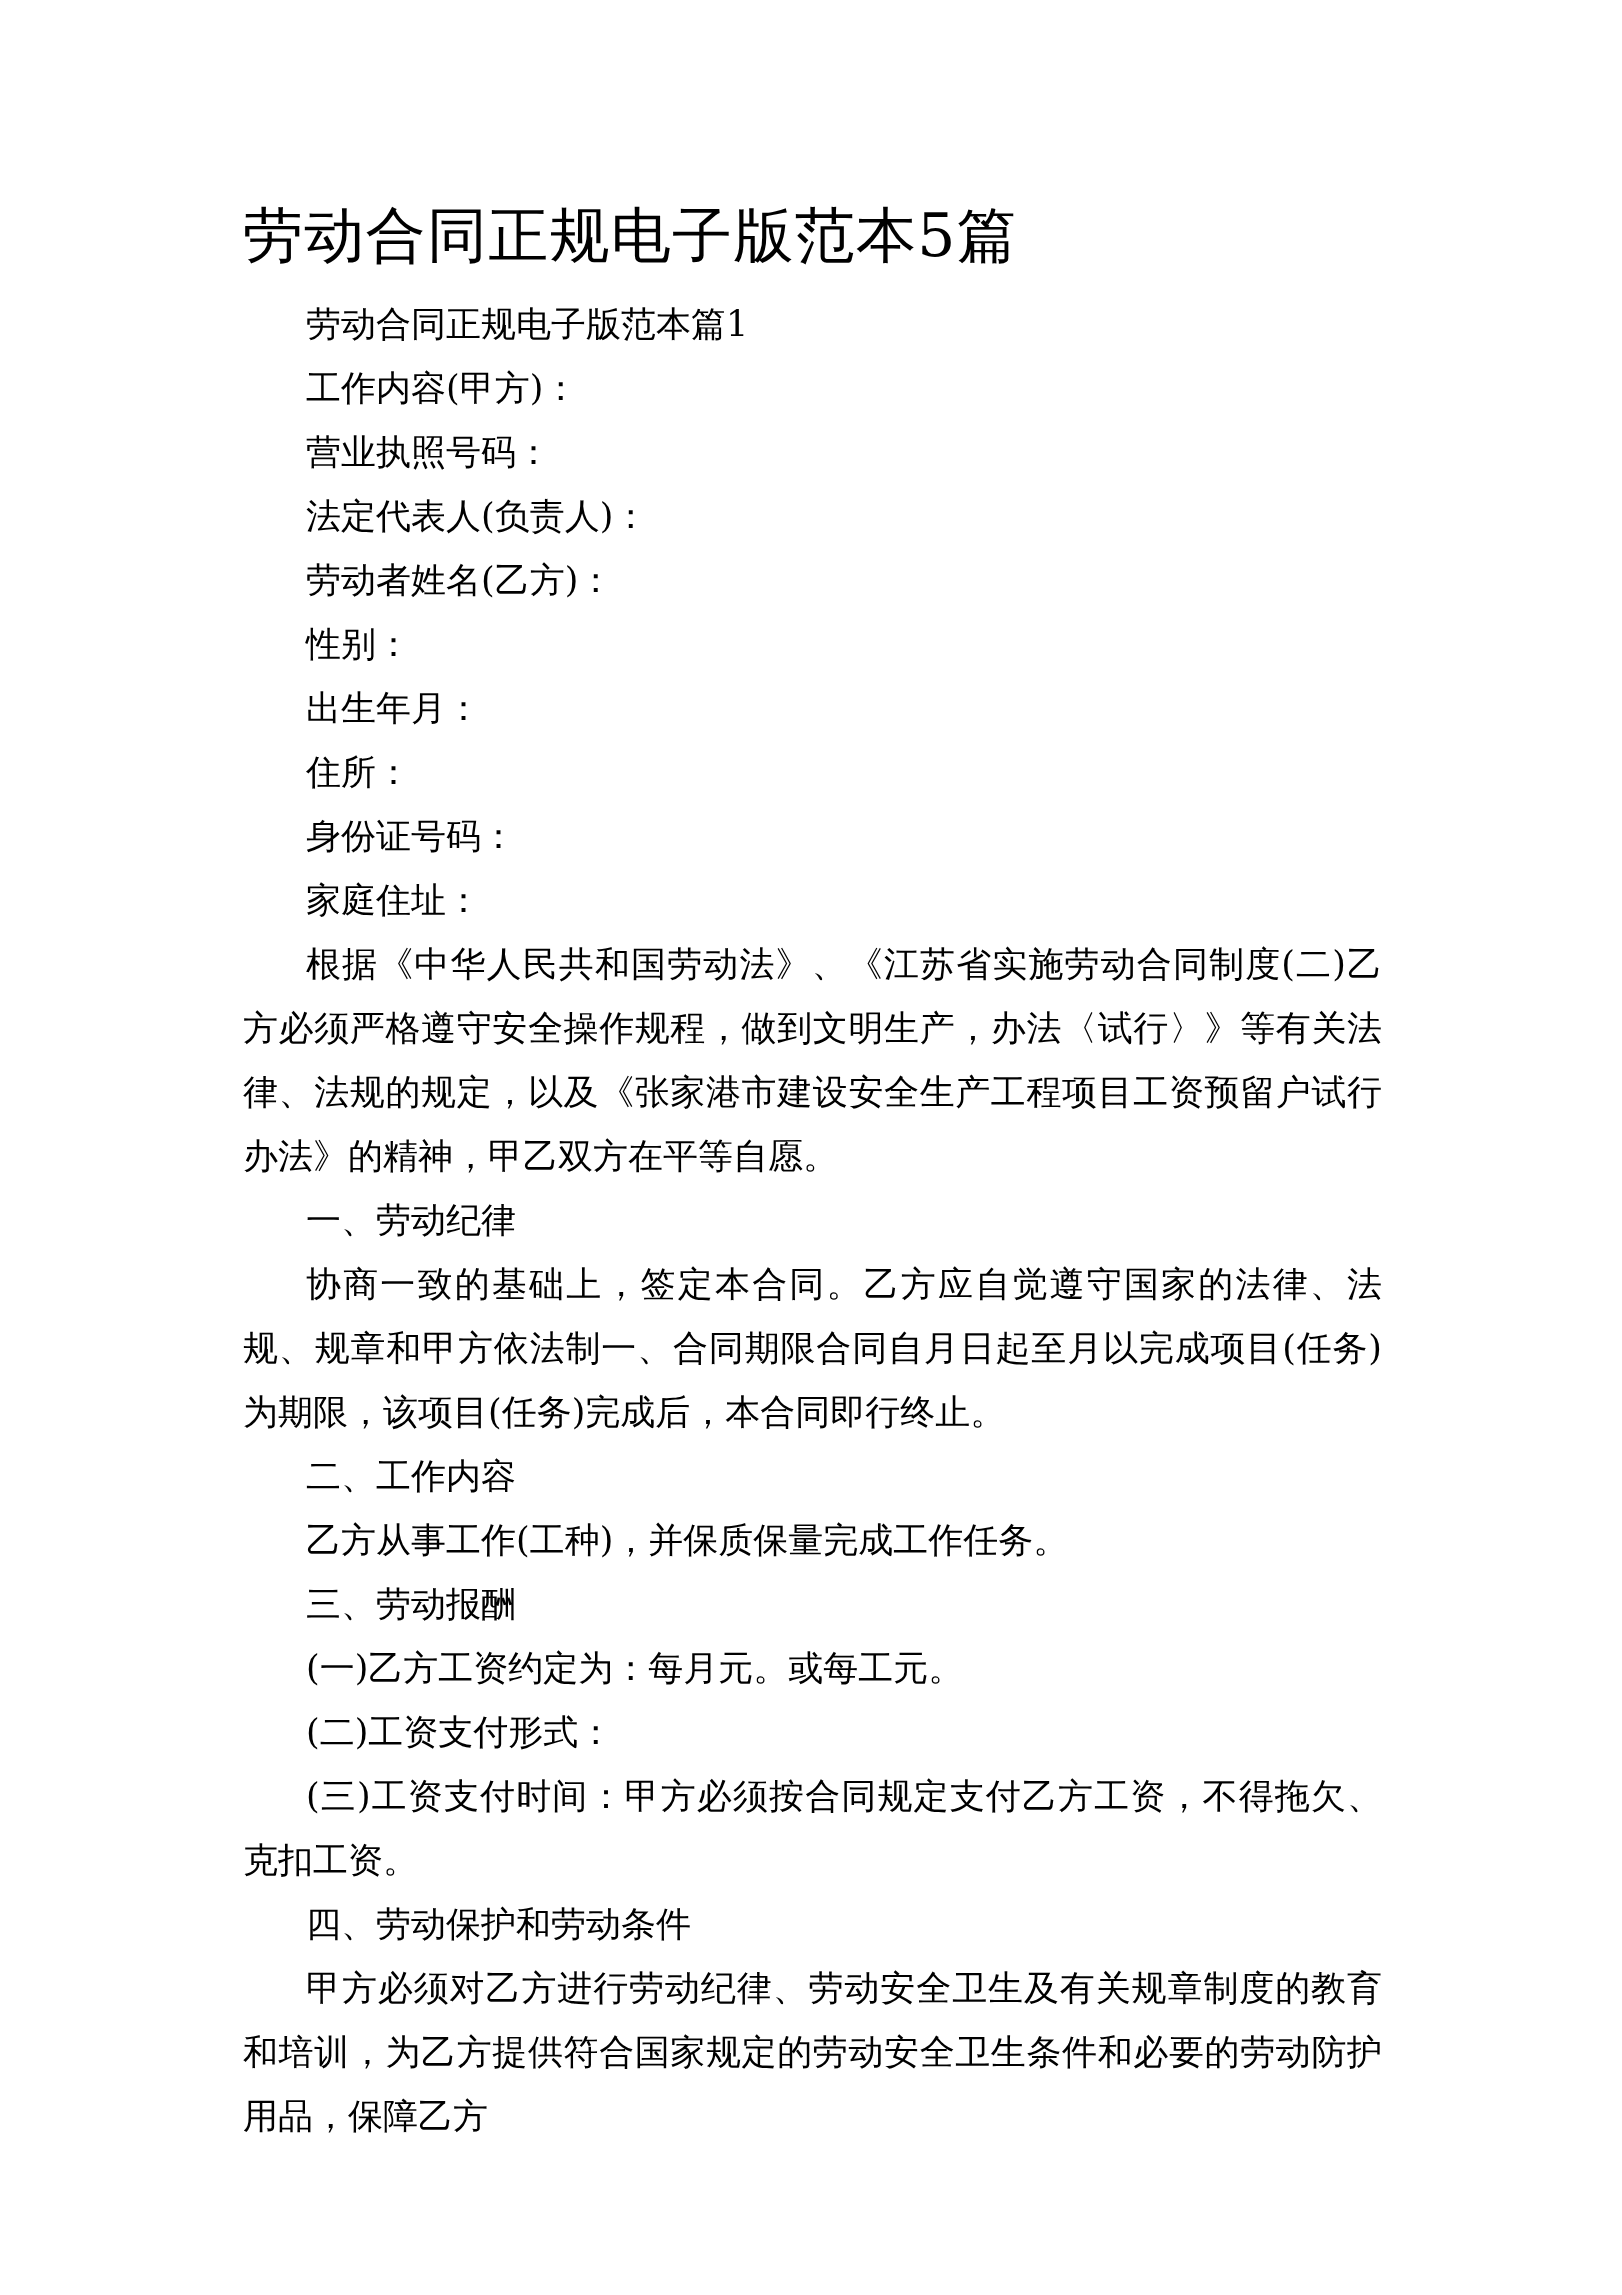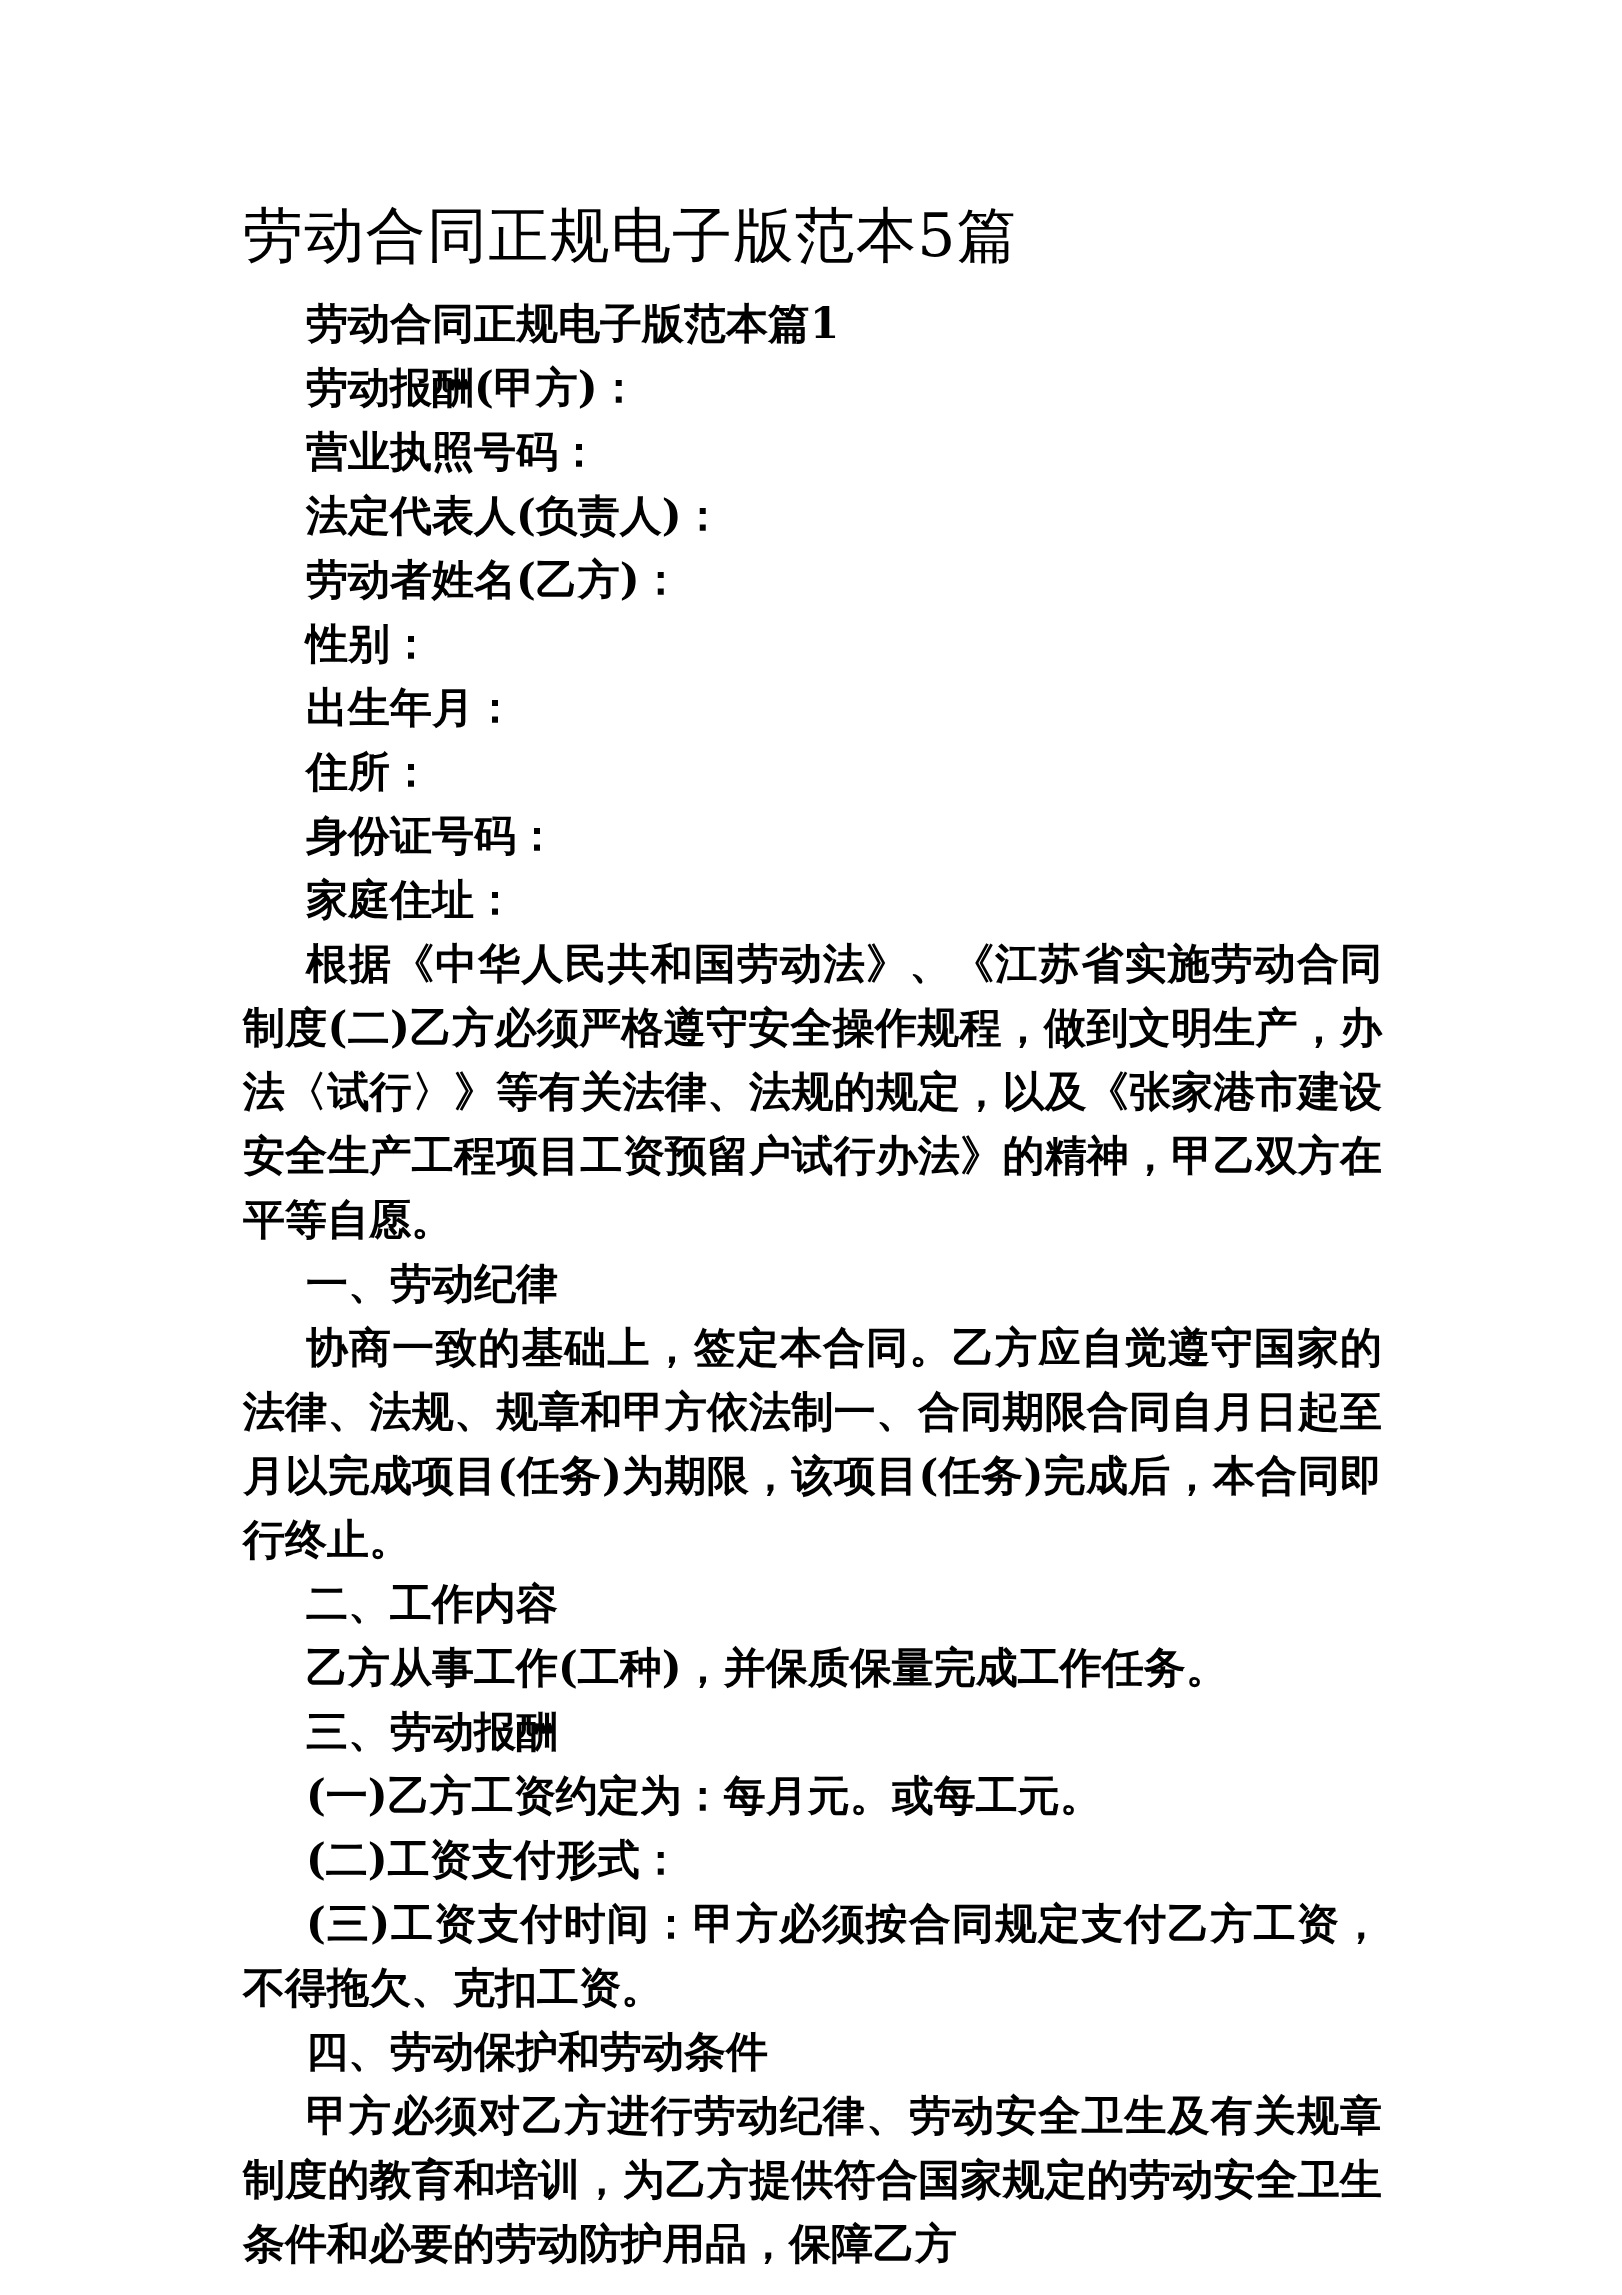--- a/index.html
+++ b/index.html
@@ -6,36 +6,36 @@
   body { width: 1623px; height: 2295px; position: relative; overflow: hidden; color: #000; }
   .page { position: absolute; left: 243px; top: 0; width: 1139px; }
   .title {
     position: absolute; left: 0; top: 196px; width: 1139px; text-align: left;
     font-family: "DejaVu Serif", "Liberation Serif", serif;
     font-size: 60px; line-height: 79px; letter-spacing: 1.3px; font-weight: normal; margin: 0;
   }
   .body {
     position: absolute; left: 0; top: 292px; width: 1139px;
     font-family: "DejaVu Serif", "Liberation Serif", serif;
-    font-size: 42px; line-height: 64px; font-weight: bold;
+    font-size: 35px; line-height: 64px;
   }
   .line { margin: 0; white-space: nowrap; }
   .ind { padding-left: 63px; }
   .para { margin: 0; text-indent: 63px; text-align: justify; text-align-last: left; white-space: normal; }
 </style>
 </head>
 <body>
 
 <div class="page">
   <h1 class="title">劳动合同正规电子版范本5篇</h1>
 
   <div class="body">
     <p class="line ind">劳动合同正规电子版范本篇1</p>
 
-    <p class="line ind">劳动报酬(甲方)：</p>
+    <p class="line ind">工作内容(甲方)：</p>
     <p class="line ind">营业执照号码：</p>
     <p class="line ind">法定代表人(负责人)：</p>
     <p class="line ind">劳动者姓名(乙方)：</p>
     <p class="line ind">性别：</p>
     <p class="line ind">出生年月：</p>
     <p class="line ind">住所：</p>
     <p class="line ind">身份证号码：</p>
     <p class="line ind">家庭住址：</p>
 
     <p class="para">根据《中华人民共和国劳动法》、《江苏省实施劳动合同制度(二)乙方必须严格遵守安全操作规程，做到文明生产，办法〈试行〉》等有关法律、法规的规定，以及《张家港市建设安全生产工程项目工资预留户试行办法》的精神，甲乙双方在平等自愿。</p>

